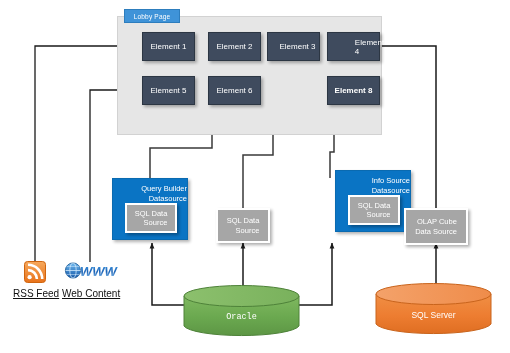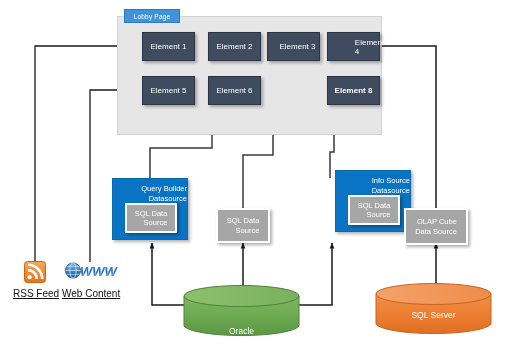--- a/index.html
+++ b/index.html
@@ -137,21 +137,21 @@
           <stop offset="100%" stop-color="#5d9645"></stop>
         </linearGradient>
         <linearGradient id="ogtop" x1="0" y1="0" x2="1" y2="0">
           <stop offset="0%" stop-color="#8cc06d"></stop>
           <stop offset="100%" stop-color="#79b15c"></stop>
         </linearGradient>
       </defs>
       <path d="M1,11 L1,41 A58,11 0 0,0 116,41 L116,11 Z" fill="url(#ogr)" stroke="#4e8239" stroke-width="1"></path>
       <ellipse cx="58.5" cy="11" rx="57.5" ry="10.5" fill="url(#ogtop)" stroke="#4e8239" stroke-width="1"></ellipse>
     </svg>
-    <div class="label" style="top:41px;">Oracle</div>
+    <div class="label" style="top:27px;font-family:Liberation Mono, monospace;">Oracle</div>
   </div>
 
   <div class="cyl" style="left:375px;top:283px;width:117px;height:52px;">
     <svg width="117" height="52" viewBox="0 0 117 52" xmlns="http://www.w3.org/2000/svg">
       <defs>
         <linearGradient id="sgr" x1="0" y1="0" x2="0" y2="1">
           <stop offset="0%" stop-color="#f08f45"></stop>
           <stop offset="55%" stop-color="#ed7d31"></stop>
           <stop offset="100%" stop-color="#df6e22"></stop>
         </linearGradient>

